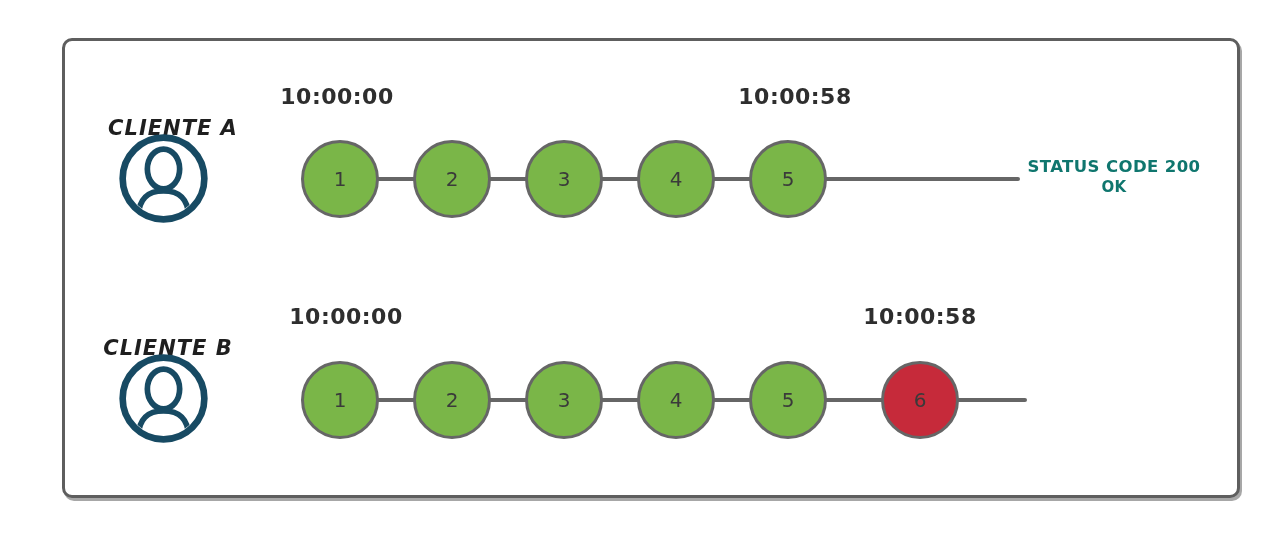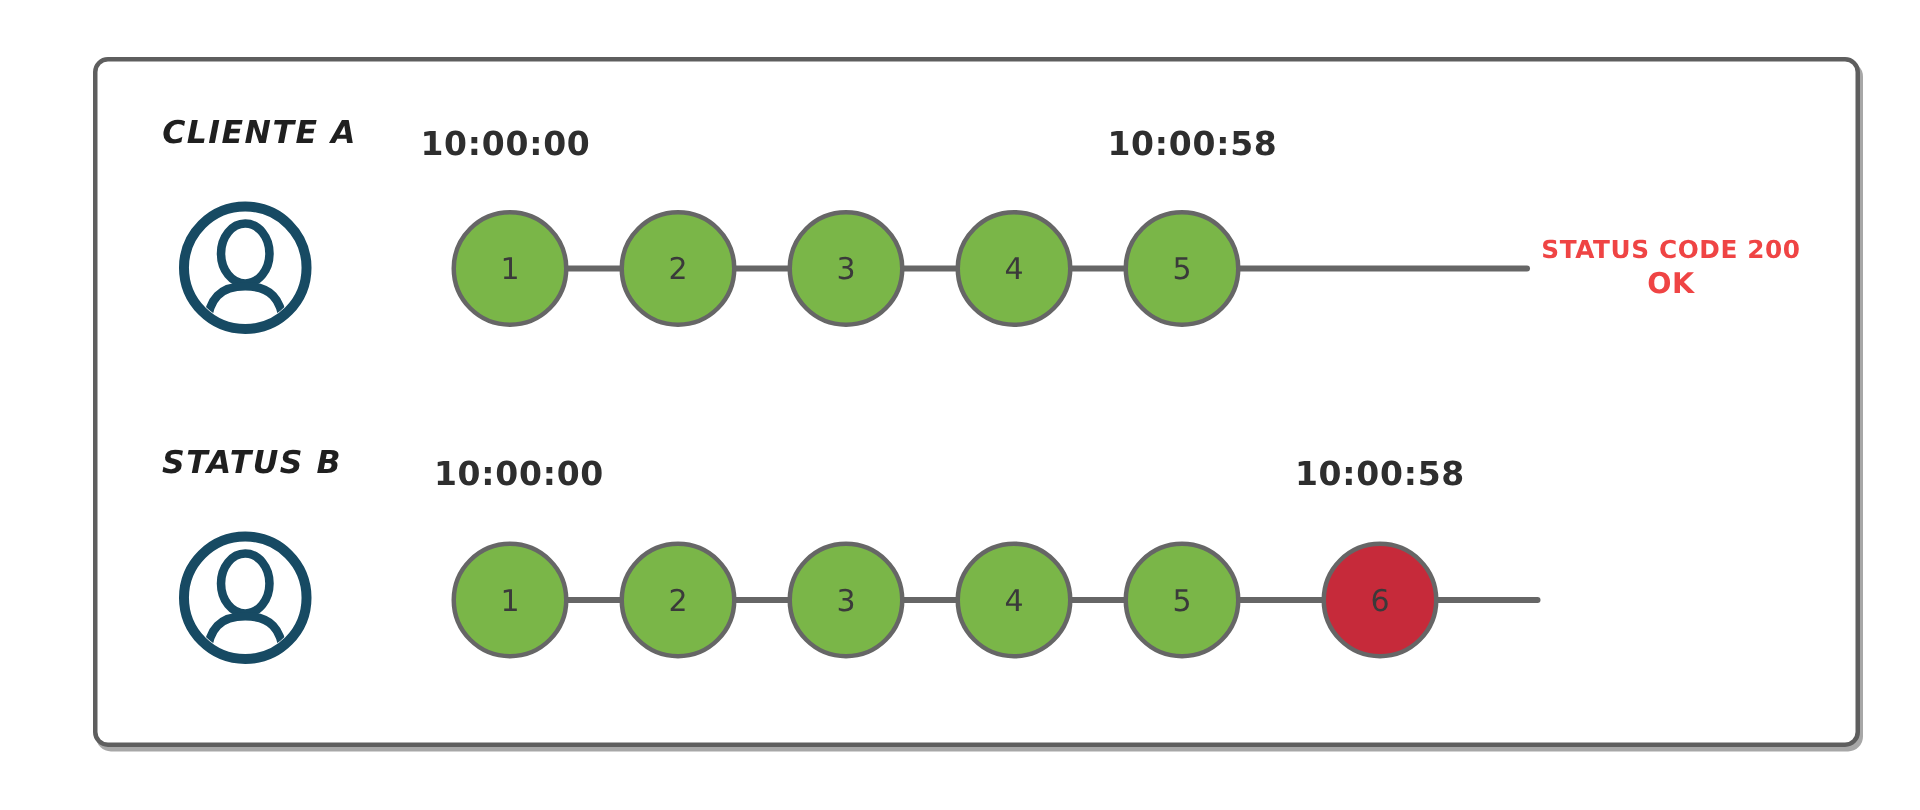--- a/index.html
+++ b/index.html
@@ -28,20 +28,21 @@
 
   .client-label {
     position: absolute;
     width: 190px;
     text-align: center;
     font-size: 21px;
     font-weight: 700;
     font-style: italic;
     letter-spacing: 1px;
     color: #1f1f1f;
+    margin-top: 40px;
   }
   .client-label.row-a { left: 78px;  top: 76px;  }
   .client-label.row-b { left: 73px;  top: 296px; }
 
   .user-icon {
     position: absolute;
     width: 95px;
     height: 95px;
   }
   .user-icon.row-a { left: 116px; top: 131px; }
@@ -85,21 +86,21 @@
 
   .status-text {
     position: absolute;
     width: 180px;
     text-align: center;
     font-weight: 700;
     letter-spacing: 0.4px;
     line-height: 1.25;
   }
   .status-text .line1 { font-size: 16.5px; }
-  .status-text .line2 { font-size: 19px; }
+  .status-text .line2 { font-size: 15px; }
   .status-text.row-a { left: 1024px; top: 157px; }
   .status-text.row-b { left: 1024px; top: 378px; }
 </style>
 </head>
 <body>
 
 <div class="canvas">
   <div class="frame"></div>
 
   <div class="client-label row-a">CLIENTE A</div>
@@ -116,26 +117,26 @@
       <path d="M 23 95 C 23 70 34 63 50 63 C 66 63 77 70 77 95" fill="none" stroke="#174A63" stroke-width="6"></path>
     </g>
   </svg>
 
   <div class="time-label time-a-start">10:00:00</div>
   <div class="time-label time-a-end">10:00:58</div>
 
   <div class="tl-line row-a"></div>
   <div></div>
 
-  <div class="status-text row-a" style="color: #ef4444;">
+  <div class="status-text row-a" style="color: #0f766e;">
     <div class="line1">STATUS CODE 200</div>
     <div class="line2">OK</div>
   </div>
 
-  <div class="client-label row-b">STATUS B</div>
+  <div class="client-label row-b">CLIENTE B</div>
 
   <svg class="user-icon row-b" viewBox="0 0 100 100">
     <defs>
       <clipPath id="clipB">
           <circle cx="50" cy="50" r="39"></circle>
         </clipPath>
     </defs>
     <circle cx="50" cy="50" r="43" fill="none" stroke="#174A63" stroke-width="7"></circle>
     <g clip-path="url(#clipB)">
       <ellipse cx="50" cy="40" rx="17" ry="21" fill="none" stroke="#174A63" stroke-width="6"></ellipse>

